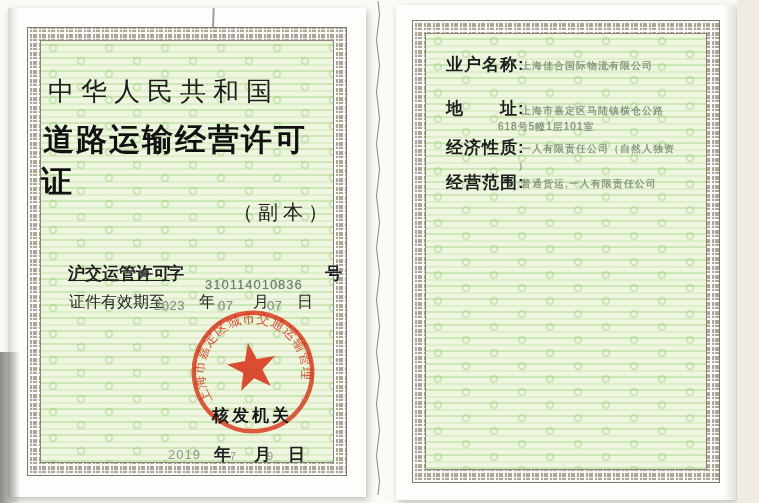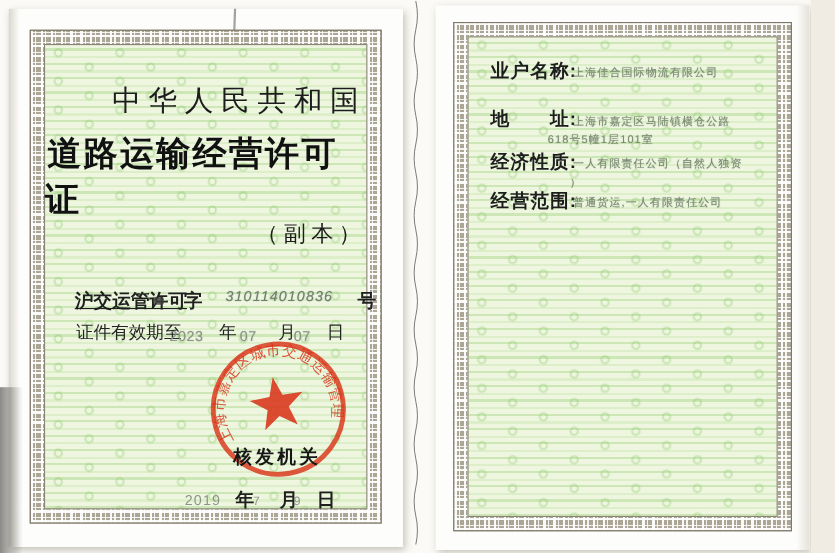--- a/index.html
+++ b/index.html
@@ -45,21 +45,21 @@
       radial-gradient(circle at 40px 20px, rgba(140,200,105,0) 2px, rgba(140,200,105,.45) 3px, rgba(140,200,105,0) 5px),
       repeating-linear-gradient(0deg,
         rgba(150,205,115,.38) 0 2px, rgba(255,255,255,0) 2px 6px,
         rgba(170,215,135,.25) 6px 8px, rgba(255,255,255,0) 8px 13px);
     background-size:56px 26px, 56px 26px, auto;
   }
 
   
   .country {
     position:absolute; top:33px; left:0; right:0;
-    text-align:right; font-family:Liberation Serif, serif;
+    text-align:left; font-family:Liberation Serif, serif;
     font-size:26px; letter-spacing:7px; color:#1c1c1c; text-indent:7px;
   }
   .cert-title {
     position:absolute; top:78px; left:0; right:0;
     font-weight:bold;
     font-size:31px; letter-spacing:2px; color:#111; text-indent:2px;
   }
   .copy-type {
     position:absolute; top:158px; left:0; right:0;
     text-align:right; font-family:"Liberation Serif","DejaVu Serif",serif;
@@ -124,21 +124,21 @@
         <div class="country">中华人民共和国</div>
 
         <div class="cert-title">道路运输经营许可证</div>
 
         <div class="copy-type">（副本）</div>
 
         <div class="row-abs" style="top:221px;">
           <span class="lbl" style="left:27px;text-decoration:underline;">沪交运管许可</span>
           <span class="smudge" style="left:98px; top:8px;"></span>
           <span class="lbl" style="left:126px;">字</span>
-          <span class="num" style="left:164px; top:0;font-style:italic;">310114010836</span>
+          <span class="num" style="left:164px; top:15px;">310114010836</span>
           <span class="lbl" style="left:284px;">号</span>
         </div>
 
         <div class="row-abs" style="top:251px;">
           <span class="lbl2" style="left:28px;">证件有效期至</span>
           <span class="filled" style="left:113px; top:6px;">2023</span>
           <span class="lbl2" style="left:158px;">年</span>
           <span class="filled" style="left:177px; top:6px;">07</span>
           <span class="lbl2" style="left:212px;">月</span>
           <span class="filled" style="left:226px; top:6px;">07</span>

